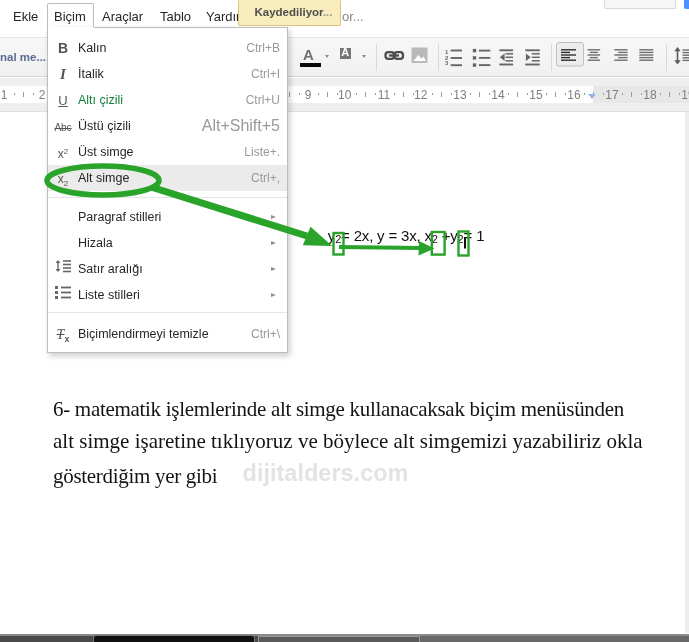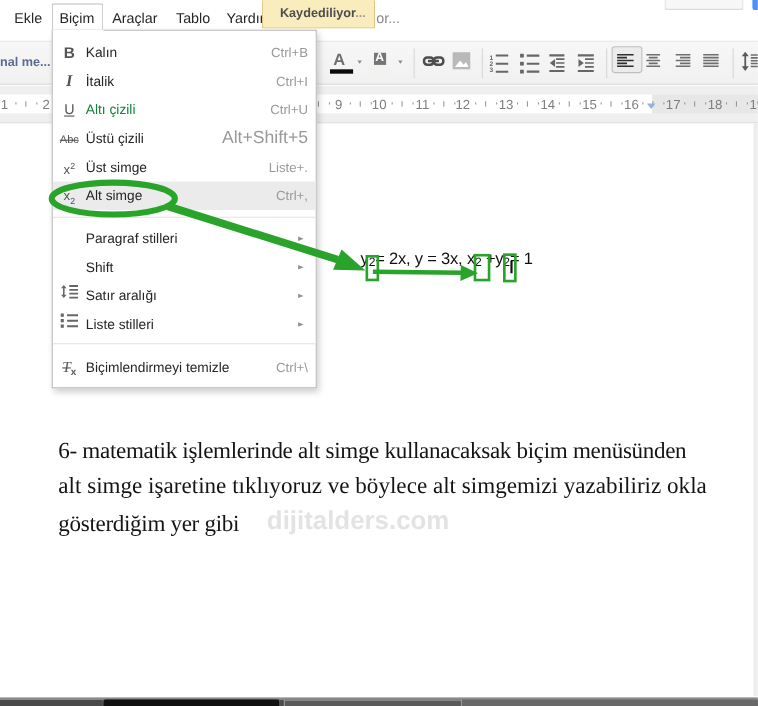--- a/index.html
+++ b/index.html
@@ -253,21 +253,21 @@
       <div class="abs" style="left:78px;top:139px;height:26px;line-height:26px;font-size:12.5px;color:#262626;">Üst simge</div>
       <div class="abs" style="left:180px;top:139px;width:100px;height:26px;line-height:26px;font-size:12px;color:#999;text-align:right;">Liste+.</div>
       <div class="abs" style="left:48px;top:165px;width:239px;height:26px;background:#ebebeb;"></div>
       <div class="abs" style="left:53px;top:165px;width:20px;height:26px;line-height:26px;text-align:center;"><span style="font-size:12px;color:#555;">x<span style="font-size:8px;vertical-align:-3px;">2</span></span></div>
       <div class="abs" style="left:78px;top:165px;height:26px;line-height:26px;font-size:12.5px;color:#262626;">Alt simge</div>
       <div class="abs" style="left:180px;top:165px;width:100px;height:26px;line-height:26px;font-size:12px;color:#999;text-align:right;">Ctrl+,</div>
       <div class="abs" style="left:53px;top:204px;width:20px;height:26px;line-height:26px;text-align:center;"></div>
       <div class="abs" style="left:78px;top:204px;height:26px;line-height:26px;font-size:12.5px;color:#262626;">Paragraf stilleri</div>
       <div class="abs" style="left:270.5px;top:214.5px;width:0;height:0;border-top:2.4px solid transparent;border-bottom:2.4px solid transparent;border-left:5.8px solid #909090;"></div>
       <div class="abs" style="left:53px;top:230px;width:20px;height:26px;line-height:26px;text-align:center;"></div>
-      <div class="abs" style="left:78px;top:230px;height:26px;line-height:26px;font-size:12.5px;color:#262626;">Shift</div>
+      <div class="abs" style="left:78px;top:230px;height:26px;line-height:26px;font-size:12.5px;color:#262626;">Hizala</div>
       <div class="abs" style="left:270.5px;top:240.5px;width:0;height:0;border-top:2.4px solid transparent;border-bottom:2.4px solid transparent;border-left:5.8px solid #909090;"></div>
       <div class="abs" style="left:53px;top:256px;width:20px;height:26px;line-height:26px;text-align:center;"><svg width="16" height="16" viewBox="0 0 16 16">
           <path d="M3 2 L5.5 5 L0.5 5 Z" fill="#666"></path>
           <path d="M3 14 L5.5 11 L0.5 11 Z" fill="#666"></path>
           <line x1="3" y1="4" x2="3" y2="12" stroke="#666" stroke-width="1.4"></line>
           <g stroke="#666" stroke-width="1.6">
             <line x1="8" y1="3" x2="16" y2="3"></line>
             <line x1="8" y1="6.5" x2="16" y2="6.5"></line>
             <line x1="8" y1="10" x2="16" y2="10"></line>
             <line x1="8" y1="13.5" x2="16" y2="13.5"></line>

